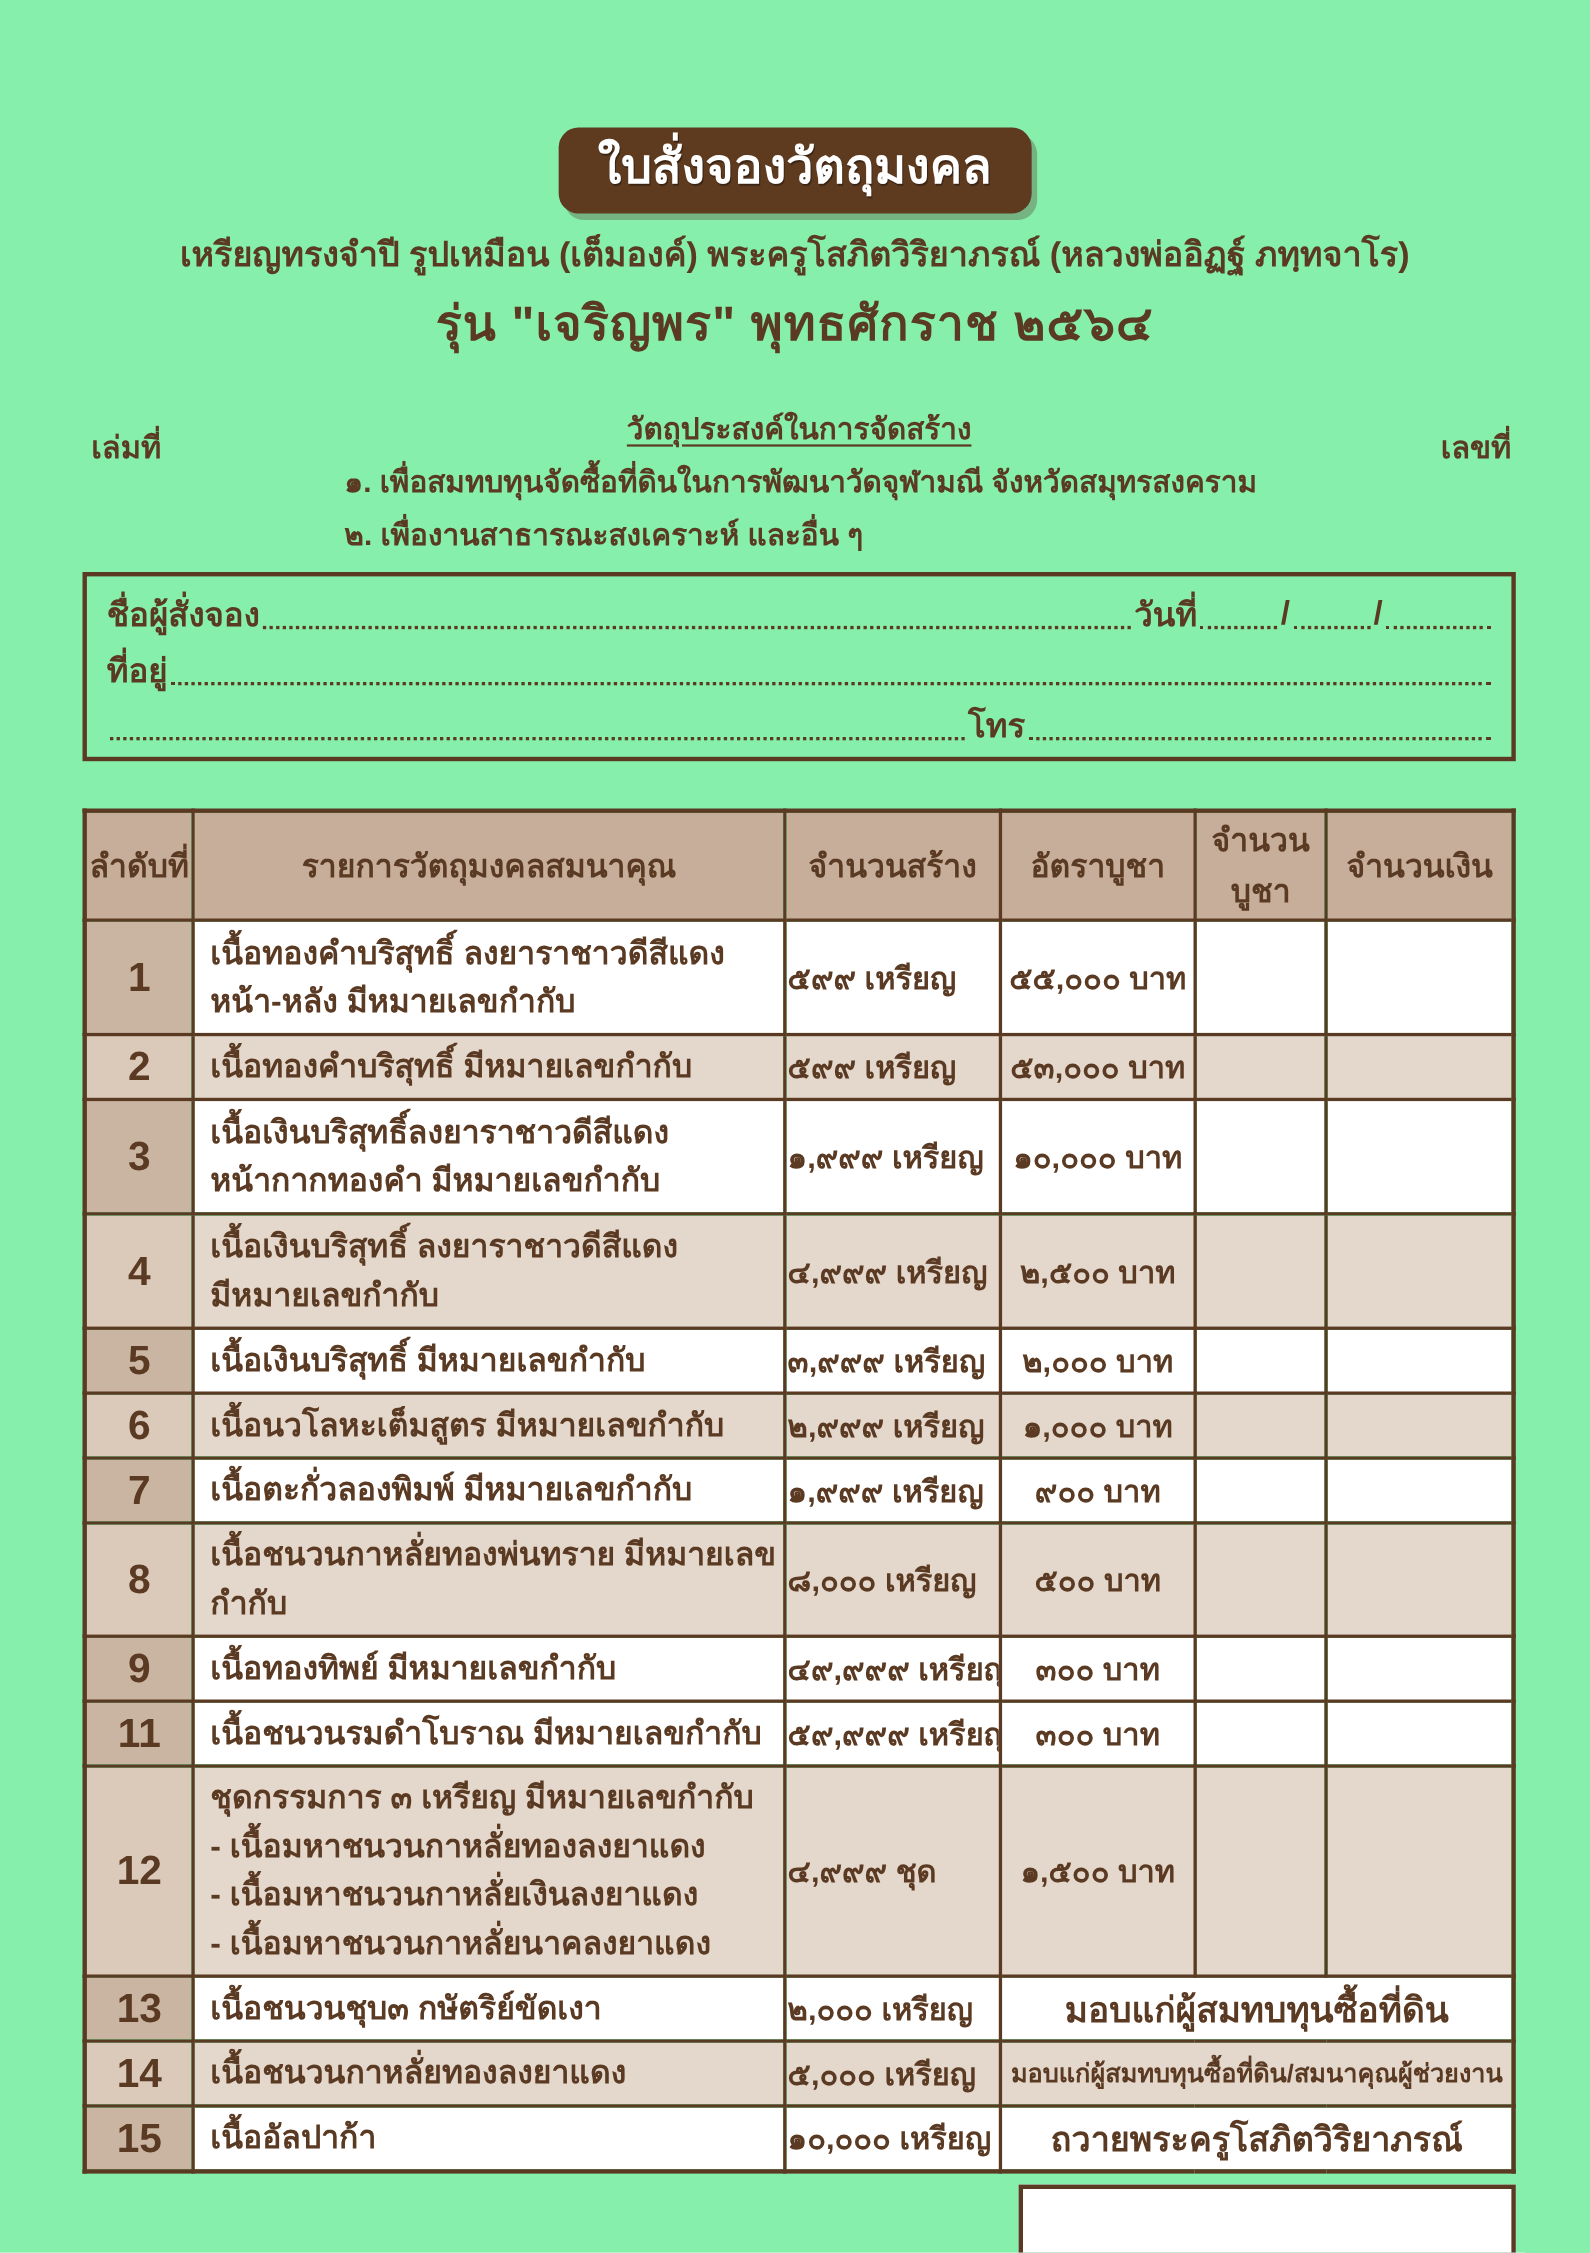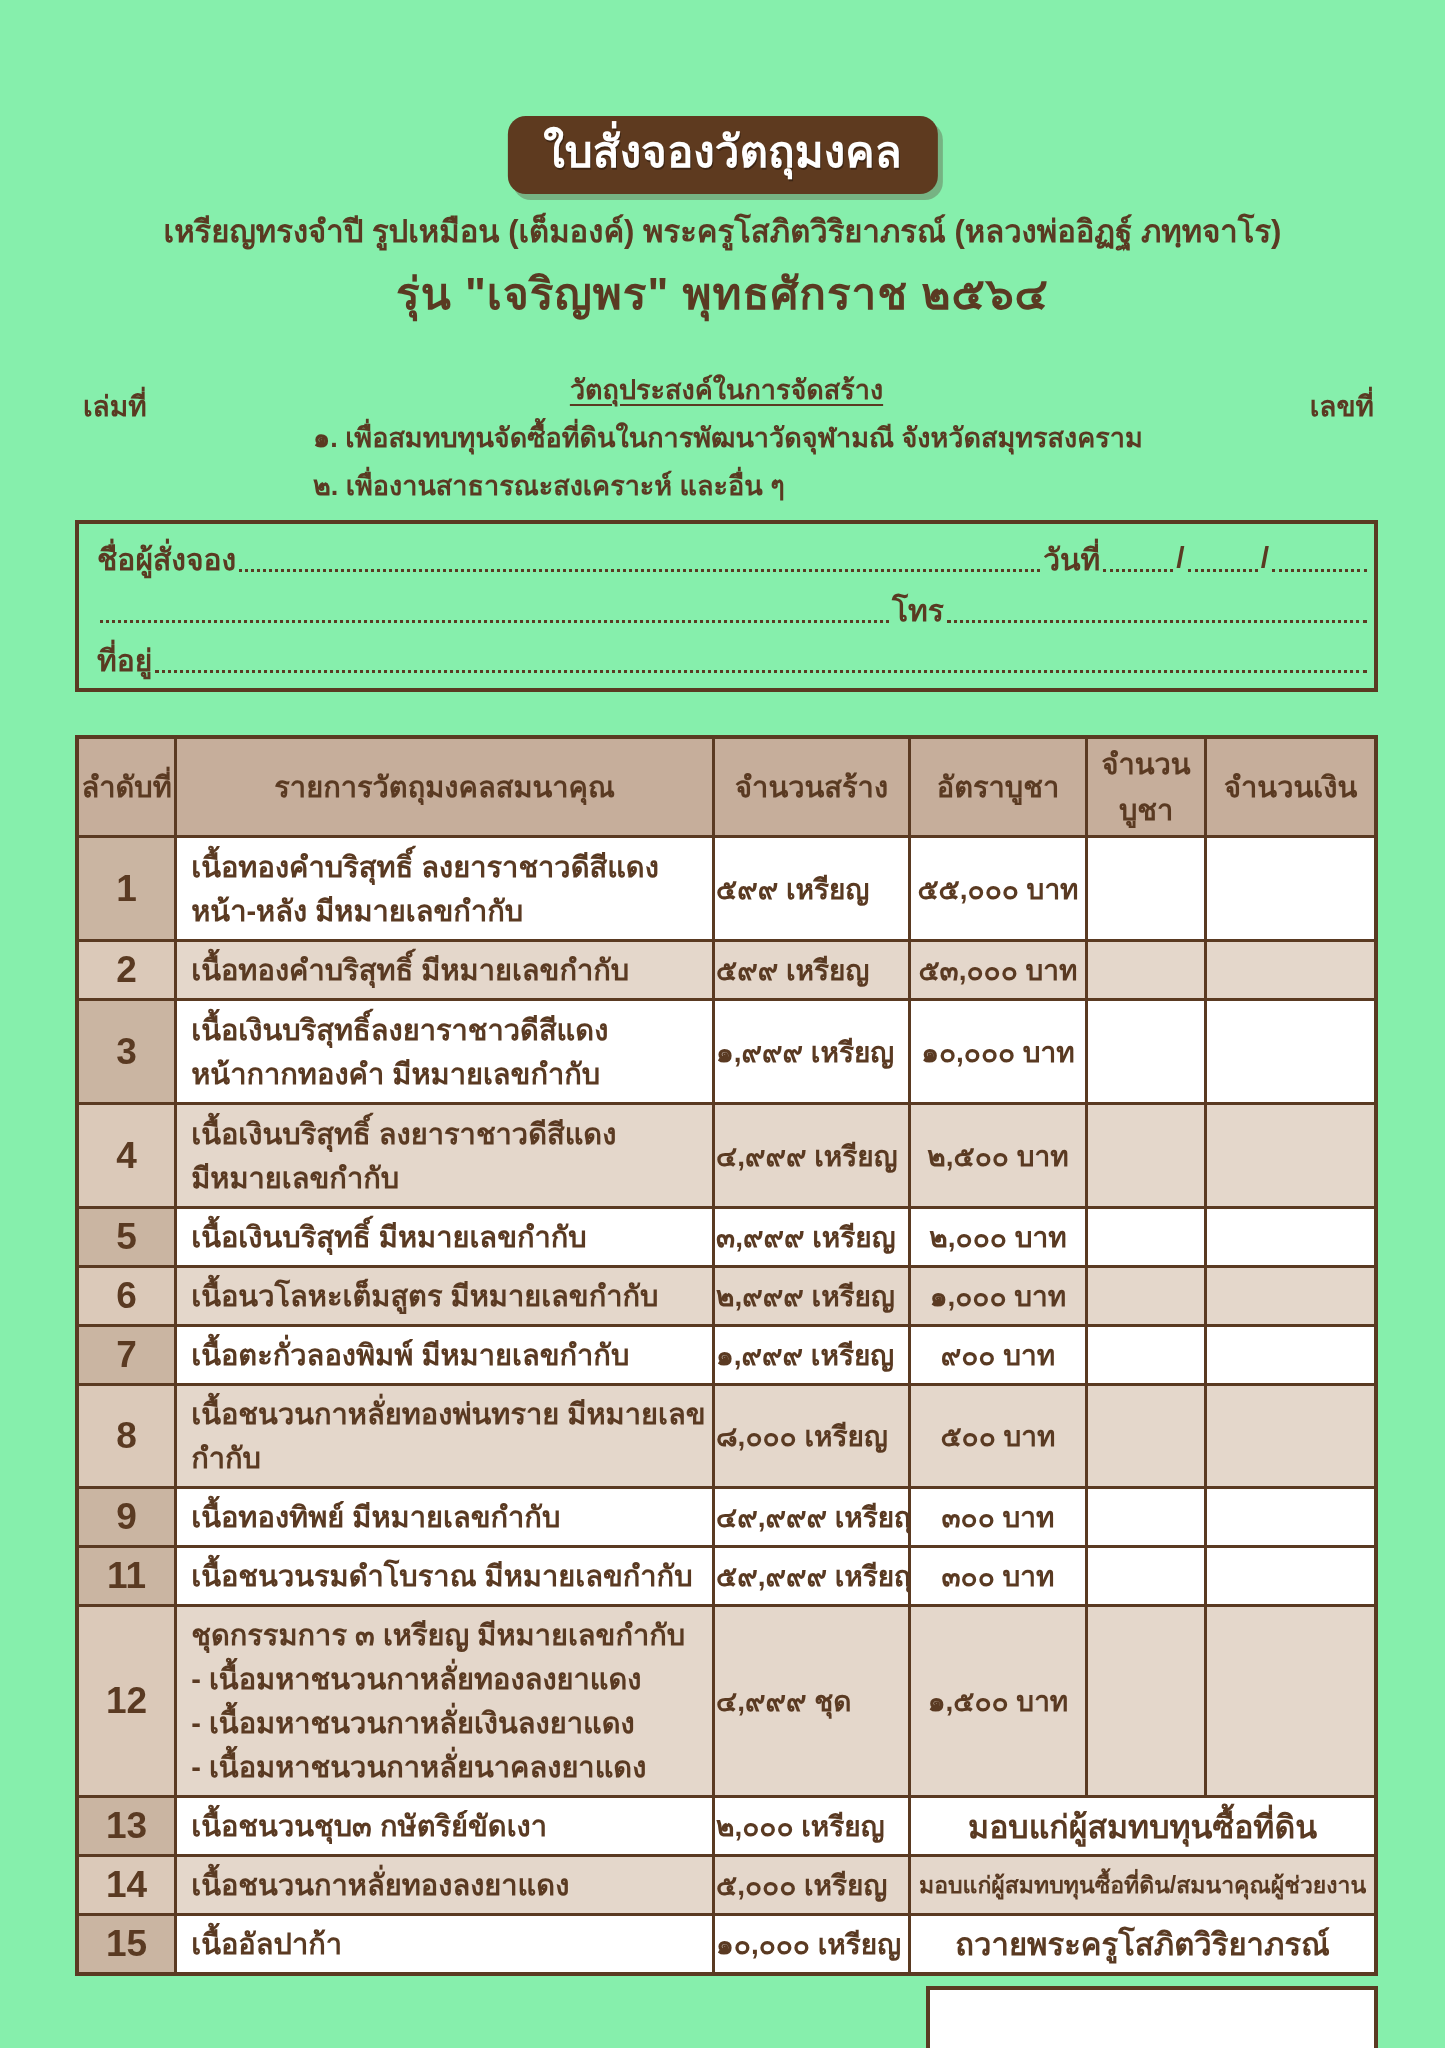--- a/index.html
+++ b/index.html
@@ -20,21 +20,21 @@
   
   .meta{position:absolute;top:368px;left:75px;width:1303px;font-size:27px;}
   .meta .purpose-heading{display:block;text-align:center;text-decoration:underline;text-underline-offset:5px;}
   .meta .book-no{position:absolute;left:8px;top:16px;font-size:28px;}
   .meta .serial-no{position:absolute;right:4px;top:16px;font-size:28px;}
   .meta .purpose-line1{position:absolute;left:238px;top:48px;white-space:nowrap;}
   .meta .purpose-line2{position:absolute;left:238px;top:96px;white-space:nowrap;}
   
   .order-box{
     position:absolute;top:520px;left:75px;width:1303px;height:172px;box-sizing:border-box;
-    border:4px solid #5a3a22;padding:14px 4px 8px 18px;font-size:30px;
+    border:4px solid #5a3a22;padding:14px 16px 8px 18px;font-size:30px;
     display:flex;flex-direction:column;justify-content:space-between;
   }
   .fline{display:flex;align-items:flex-end;line-height:1.3;}
   .fill{flex:1 1 auto;border-bottom:3px dotted #5a3a22;margin:0 3px 7px;min-width:20px;}
   .fill.fw70{flex:0 0 70px;} .fill.fw90{flex:0 0 95px;} .fill.fw420{flex:0 0 420px;}
   .slash{margin-bottom:2px;}
   
   .lower{position:absolute;top:735px;left:75px;width:1303px;}
   table.order{border-collapse:collapse;table-layout:fixed;width:100%;border:4px solid #5a3a22;}
   table.order th,table.order td{border:3px solid #5a3a22;box-sizing:border-box;overflow:hidden;}
@@ -76,27 +76,27 @@
       <span>ชื่อผู้สั่งจอง</span>
       <span class="fill"></span>
       <span>วันที่</span>
       <span class="fill fw70"></span>
       <span class="slash">/</span>
       <span class="fill fw70"></span>
       <span class="slash">/</span>
       <span class="fill fw90"></span>
     </div>
     <div class="fline">
+      <span>ที่อยู่</span>
+      <span class="fill"></span>
+    </div>
+    <div class="fline">
       <span class="fill"></span>
       <span>โทร</span>
       <span class="fill fw420"></span>
-    </div>
-    <div class="fline">
-      <span>ที่อยู่</span>
-      <span class="fill"></span>
     </div>
   </div>
 
   <div class="lower">
     <table class="order">
       <colgroup>
         <col style="width:7.6%">
           <col style="width:41.4%">
           <col style="width:15.1%">
         <col style="width:13.6%">

